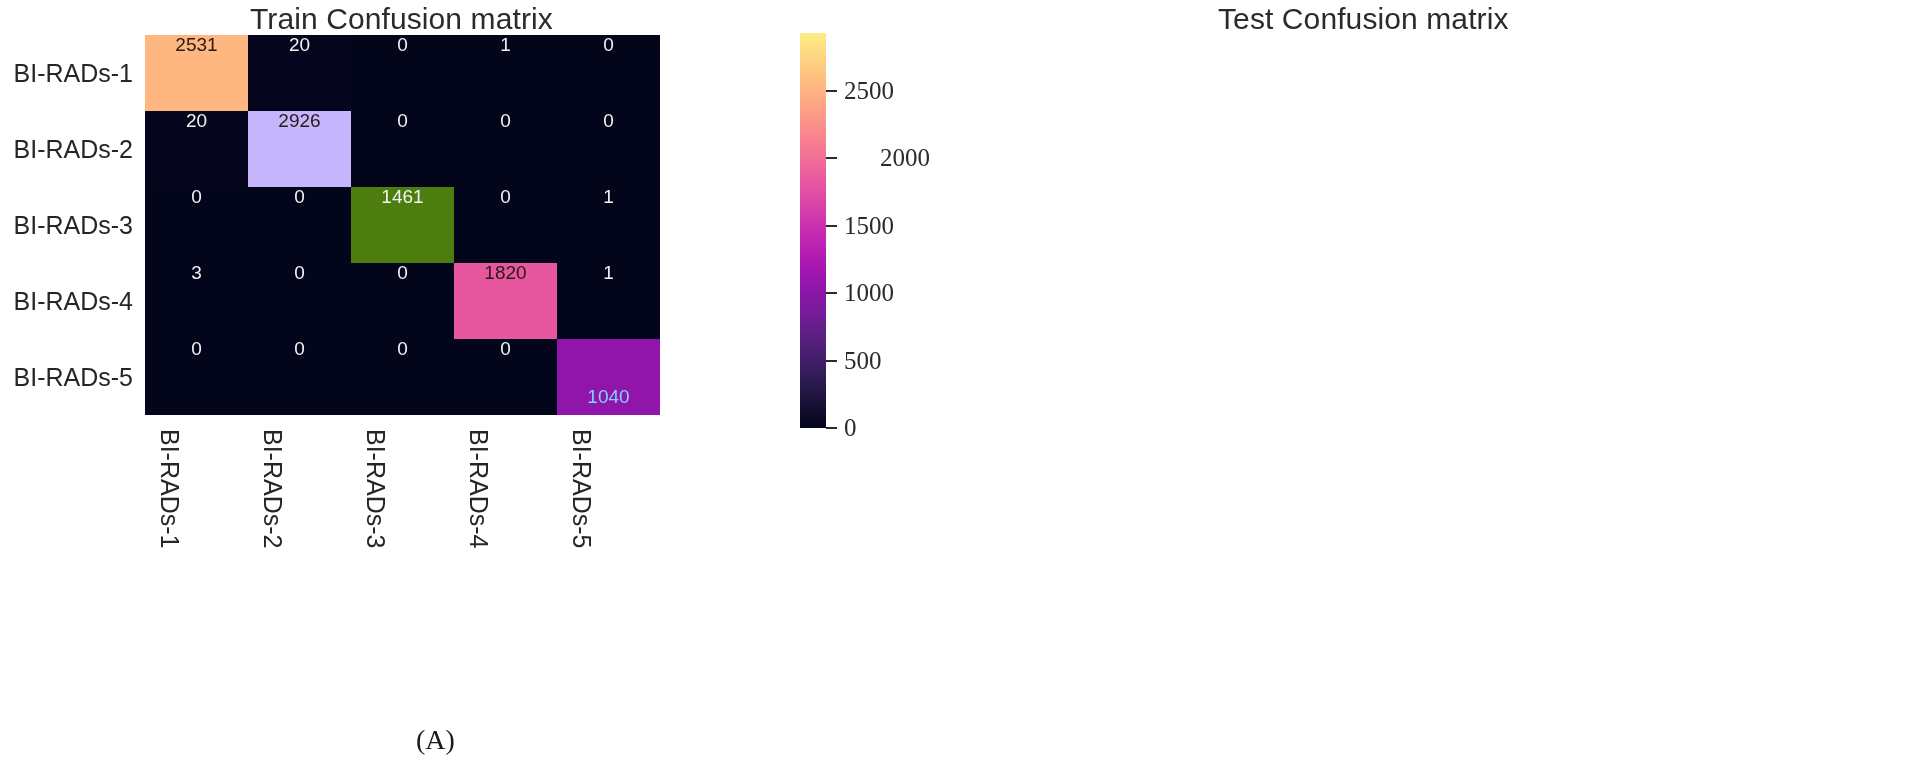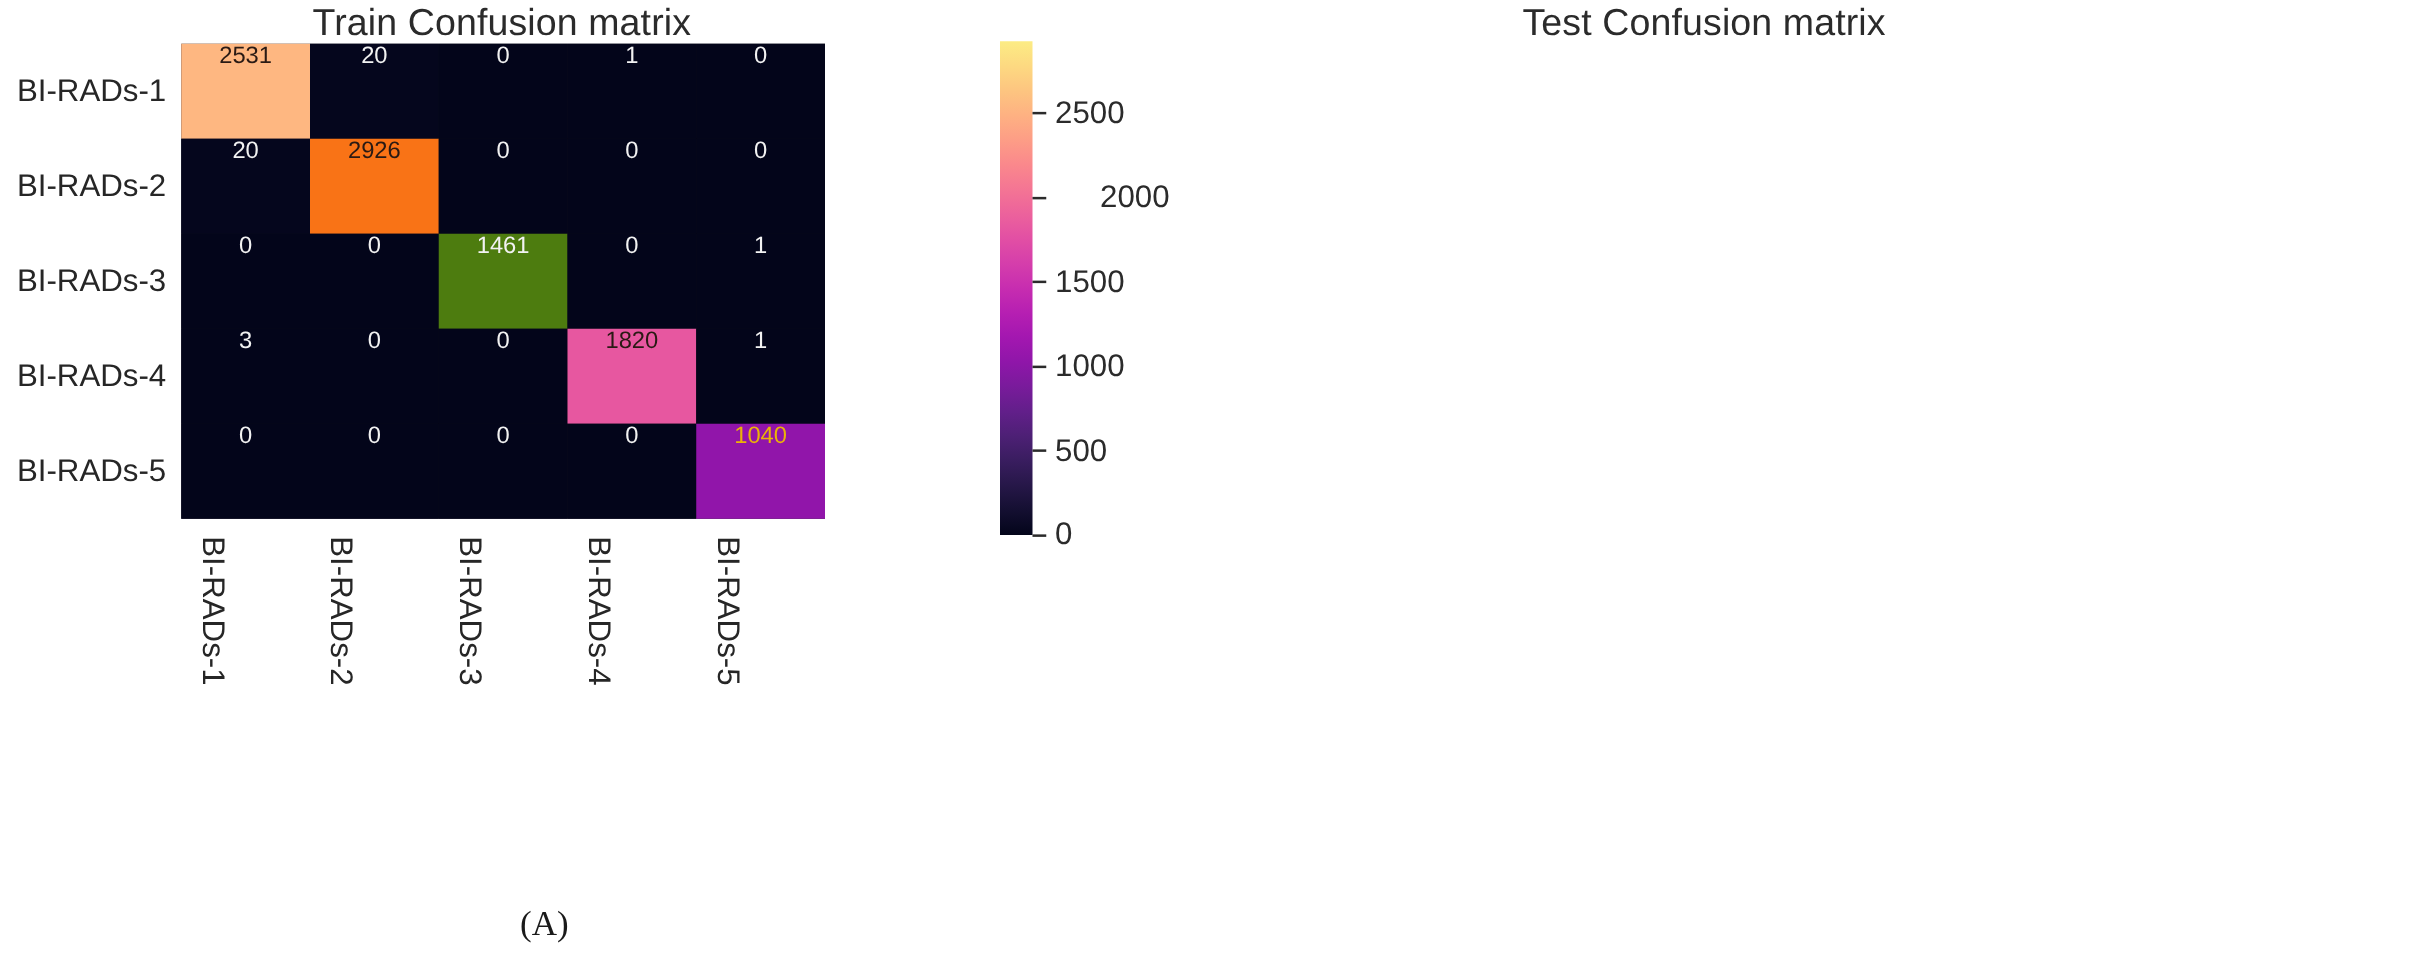--- a/index.html
+++ b/index.html
@@ -111,20 +111,21 @@
     top: 0;
     height: 100%;
   }
   .cbar-tick {
     position: absolute;
     left: 0;
     display: flex;
     align-items: center;
     transform: translateY(-50%);
     white-space: nowrap;
+    font-family: Liberation Serif, serif;
   }
   .cbar-tick .dash {
     display: inline-block;
     width: 11px;
     height: 2px;
     background: #2b2b2b;
     margin-right: 7px;
   }
   .cbar-tick .tlabel {
     font-size: 25px;
@@ -167,21 +168,21 @@
         </div>
         <div class="cell" style="background: rgb(3, 5, 26);">
           <span style="color: rgb(242, 242, 242);">1</span>
         </div>
         <div class="cell" style="background: rgb(3, 5, 26);">
           <span style="color: rgb(242, 242, 242);">0</span>
         </div>
         <div class="cell" style="background: rgb(5, 6, 29);">
           <span style="color: rgb(242, 242, 242);">20</span>
         </div>
-        <div class="cell" style="background: #f97316;">
+        <div class="cell" style="background: #c4b5fd;">
           <span style="color: rgb(42, 26, 20);">2926</span>
         </div>
         <div class="cell" style="background: rgb(3, 5, 26);">
           <span style="color: rgb(242, 242, 242);">0</span>
         </div>
         <div class="cell" style="background: rgb(3, 5, 26);">
           <span style="color: rgb(242, 242, 242);">0</span>
         </div>
         <div class="cell" style="background: rgb(3, 5, 26);">
           <span style="color: rgb(242, 242, 242);">0</span>
@@ -222,21 +223,21 @@
         <div class="cell" style="background: rgb(3, 5, 26);">
           <span style="color: rgb(242, 242, 242);">0</span>
         </div>
         <div class="cell" style="background: rgb(3, 5, 26);">
           <span style="color: rgb(242, 242, 242);">0</span>
         </div>
         <div class="cell" style="background: rgb(3, 5, 26);">
           <span style="color: rgb(242, 242, 242);">0</span>
         </div>
         <div class="cell" style="background: rgb(145, 21, 170);">
-          <span style="color: #eab308;">1040</span>
+          <span style="color: #7dd3fc; margin-top: 48px;">1040</span>
         </div>
       </div>
     <div class="xlabels" id="xlabels-a" style="left: 145px; top: 421px; width: 515px;">
         <div class="xlabel-slot">
           <div class="xlabel">BI-RADs-1</div>
         </div>
         <div class="xlabel-slot">
           <div class="xlabel">BI-RADs-2</div>
         </div>
         <div class="xlabel-slot">

